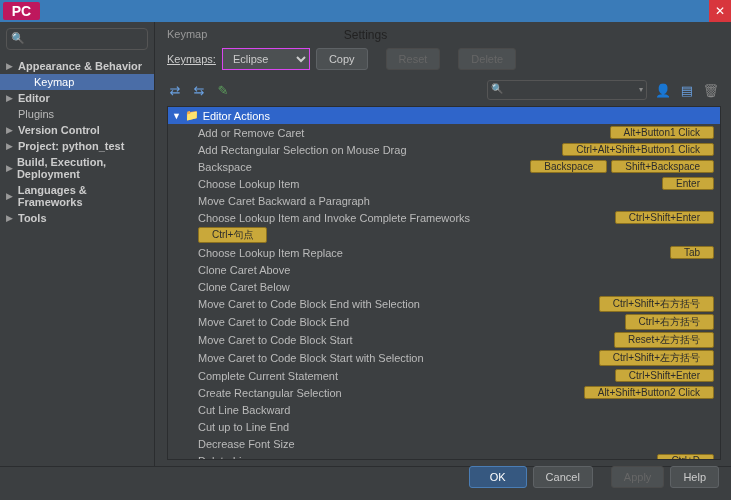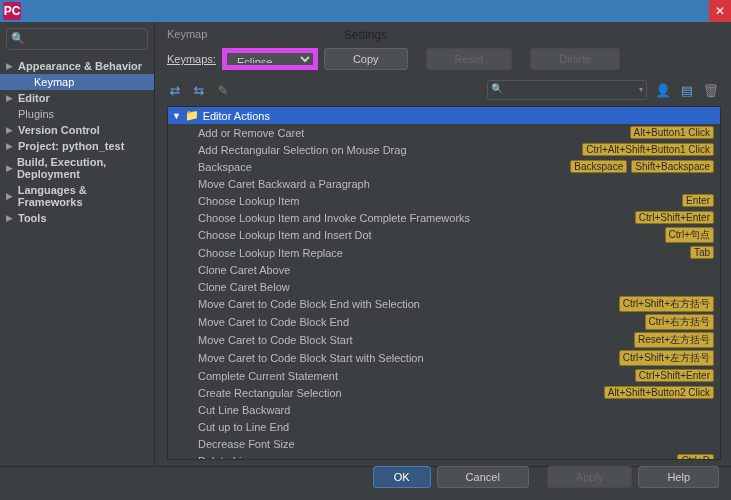--- a/index.html
+++ b/index.html
@@ -1,56 +1,56 @@
 <!DOCTYPE html>
 <html><head>
 <meta charset="utf-8">
 <style>
 * { margin: 0; padding: 0; box-sizing: border-box; }
 body { width: 731px; height: 500px; font-family: "Segoe UI", Arial, sans-serif; font-size: 11px; background: #3c3f41; color: #bbb; overflow: hidden; }
 .titlebar { height: 22px; background: #3a7bb8; display: flex; align-items: center; position: relative; }
-.titlebar .logo { width: 18px; height: 18px; margin-left: 3px; background: #be185d; display: flex; align-items: center; justify-content: center; font-size: 12px; font-weight: bold; color: #fff; border-radius: 2px; }
+.titlebar .logo { width: 37px; height: 18px; margin-left: 3px; background: #be185d; display: flex; align-items: center; justify-content: center; font-size: 14px; font-weight: bold; color: #fff; border-radius: 2px; }
 .titlebar .title { position: absolute; left: 50%; transform: translateX(-50%); color: #222; font-size: 12px; margin-top: 48px; }
 .titlebar .close { position: absolute; right: 0; top: 0; width: 22px; height: 22px; background: #d8363d; color: #fff; display: flex; align-items: center; justify-content: center; font-size: 12px; cursor: pointer; }
 .main { display: flex; width: 100%; height: calc(100% - 22px - 34px); }
 .sidebar { width: 155px; background: #3c3f41; border-right: 1px solid #2b2d2f; padding-top: 6px; }
 .search-box { margin: 0 6px 8px 6px; position: relative; }
 .search-box input { width: 100%; height: 22px; background: #3c3f41; border: 1px solid #555; border-radius: 4px; color: #bbb; padding: 2px 4px 2px 22px; font-size: 11px; }
 .search-box .icon { position: absolute; left: 5px; top: 4px; color: #888; font-size: 11px; }
 .tree { font-size: 11px; }
 .tree .node { padding: 2px 4px 2px 6px; display: flex; align-items: center; cursor: pointer; }
 .tree .arrow { display: inline-block; width: 8px; color: #999; font-size: 9px; margin-right: 4px; }
 .tree .node.selected { background: #4a6da7; color: #fff; }
 .tree .child { padding-left: 22px; }
 .tree .bold { font-weight: bold; color: #ccc; }
 .content { flex: 1; display: flex; flex-direction: column; background: #3c3f41; }
 .content-header { padding: 6px 12px 4px 12px; color: #999; font-size: 11px; }
 .keymap-row { display: flex; align-items: center; gap: 6px; padding: 4px 12px 8px 12px; }
 .keymap-row label { color: #ccc; text-decoration: underline; }
-.keymap-row select { background: #4c5052; border: 5px solid #d946ef; color: #ccc; padding: 2px 24px 2px 6px; font-size: 11px; height: 22px; }
-.btn { background: #4c5052; border: 1px solid #5e6265; color: #ccc; padding: 2px 28px; font-size: 11px; height: 22px; cursor: pointer; border-radius: 3px; }
+.keymap-row select { background: #4c5052; border: 1px solid #d946ef; color: #ccc; padding: 2px 24px 2px 6px; font-size: 11px; height: 22px; }
+.btn { background: #4c5052; border: 1px solid #5e6265; color: #ccc; padding: 2px 12px; font-size: 11px; height: 22px; cursor: pointer; border-radius: 3px; }
 .btn.disabled { color: #666; border-color: #4a4a4a; cursor: default; margin-left: 12px; }
 .toolbar { display: flex; align-items: center; padding: 2px 12px 6px 12px; gap: 8px; }
 .toolbar .tb-icon { width: 16px; height: 16px; display: flex; align-items: center; justify-content: center; cursor: pointer; font-size: 13px; }
 .toolbar .spacer { flex: 1; }
 .toolbar .search2 { position: relative; }
 .toolbar .search2 input { width: 160px; height: 20px; background: #3c3f41; border: 1px solid #555; border-radius: 3px; color: #bbb; padding: 2px 14px 2px 18px; font-size: 11px; }
 .toolbar .search2 .mag { position: absolute; left: 4px; top: 3px; font-size: 10px; color: #888; }
 .toolbar .search2 .dd { position: absolute; right: 4px; top: 5px; font-size: 8px; color: #888; }
 .list-wrap { flex: 1; overflow: hidden; margin: 0 10px 6px 12px; position: relative; }
 .list { height: 100%; overflow-y: auto; border: 1px solid #2b2d2f; background: #3c3f41; }
 .list::-webkit-scrollbar { width: 10px; }
 .list::-webkit-scrollbar-track { background: #3c3f41; }
 .list::-webkit-scrollbar-thumb { background: #555; border-radius: 2px; }
 .list-header { background: #2f65ca; color: #fff; padding: 2px 4px; display: flex; align-items: center; gap: 4px; font-size: 11px; }
 .list-header .tri { font-size: 9px; }
 .list-row { display: flex; align-items: center; padding: 1px 6px 1px 30px; min-height: 17px; }
 .list-row .label { flex: 1; color: #bbb; white-space: nowrap; overflow: hidden; text-overflow: ellipsis; }
 .list-row .shortcuts { display: flex; gap: 4px; }
-.shortcut { background: #c9a83a; color: #2b2b2b; padding: 0 3px; border-radius: 2px; font-size: 10px; white-space: nowrap; border: 1px solid #8a7020; }
+.shortcut { background: #c9a83a; color: #2b2b2b; padding: 0 13px; border-radius: 2px; font-size: 10px; white-space: nowrap; border: 1px solid #8a7020; }
 .footer { height: 20px; background: #3c3f41; border-top: 1px solid #2b2d2f; display: flex; align-items: center; justify-content: flex-end; gap: 6px; padding-right: 12px; }
 .footer .btn.primary { background: #365880; border-color: #4a7db5; color: #fff; padding: 3px 20px; }
 </style>
 </head>
 <body>
 
 <div class="titlebar">
   <div class="logo">PC</div>
   <div class="title">Settings</div>
   <div class="close">✕</div>
@@ -147,37 +147,36 @@
             </div>
           </div>
           <div class="list-row">
             <div class="label">Backspace</div>
             <div class="shortcuts">
               <span class="shortcut">Backspace</span>
               <span class="shortcut">Shift+Backspace</span>
             </div>
           </div>
           <div class="list-row">
+            <div class="label">Choose Lookup Item</div>
+            <div class="shortcuts">
+              <span class="shortcut">Enter</span>
+            </div>
+          </div>
+          <div class="list-row">
             <div class="label">Move Caret Backward a Paragraph</div>
             <div class="shortcuts"></div>
           </div>
           <div class="list-row">
-            <div class="label">Choose Lookup Item</div>
-            <div class="shortcuts">
-              <span class="shortcut">Enter</span>
-            </div>
-          </div>
-          <div class="list-row">
             <div class="label">Choose Lookup Item and Invoke Complete Frameworks</div>
             <div class="shortcuts">
               <span class="shortcut">Ctrl+Shift+Enter</span>
             </div>
           </div>
           <div class="list-row">
-            <div class="label">Choose Lookup Item and Insert Dot</div>
             <div class="shortcuts">
               <span class="shortcut">Ctrl+句点</span>
             </div>
           </div>
           <div class="list-row">
             <div class="label">Choose Lookup Item Replace</div>
             <div class="shortcuts">
               <span class="shortcut">Tab</span>
             </div>
           </div>

